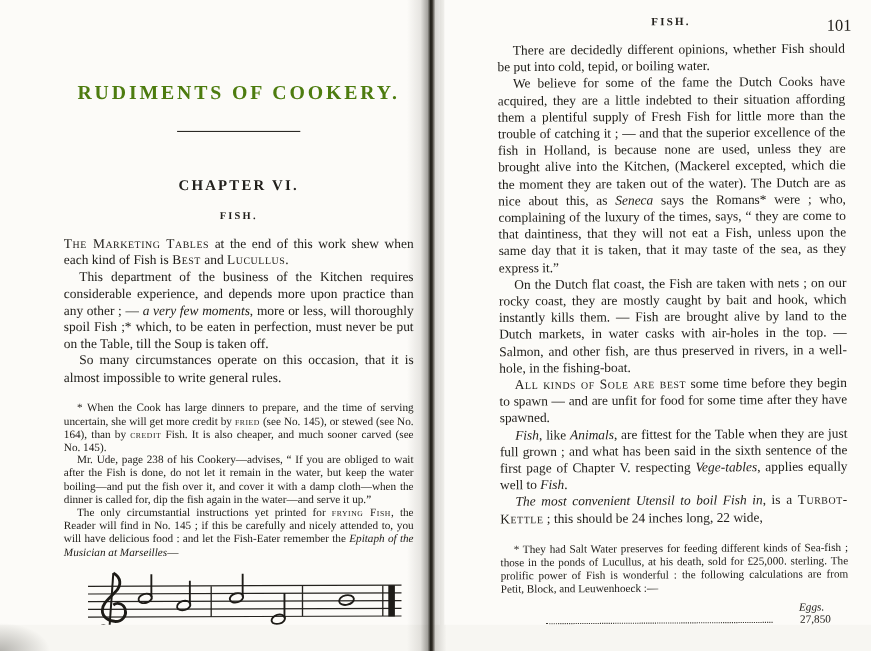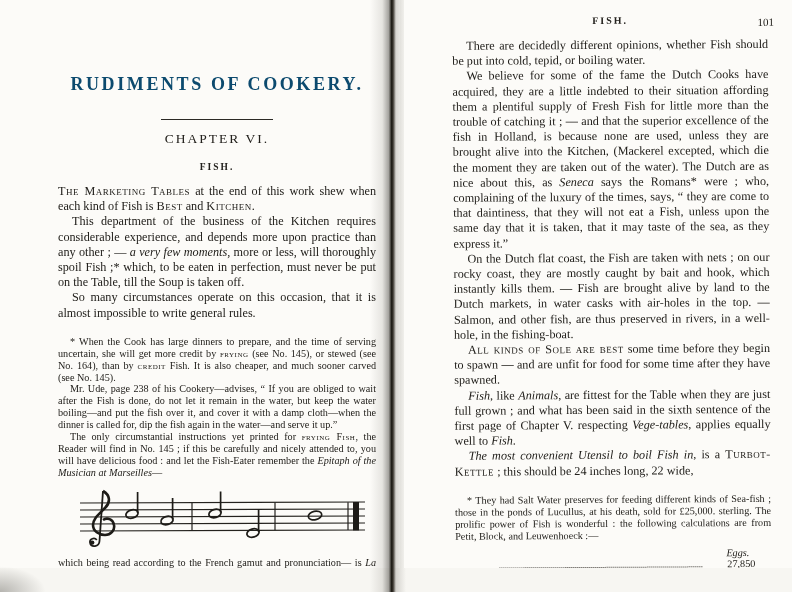--- a/index.html
+++ b/index.html
@@ -30,41 +30,41 @@
         rgba(255,255,255,0) 100%);
   }
   .corner-smudge{
     position:absolute;left:0;bottom:0;width:46px;height:26px;
     background:radial-gradient(ellipse at 0% 100%, rgba(60,58,52,0.35), rgba(60,58,52,0) 70%);
   }
 
   
   .book-title{
     margin-top:74px;text-align:center;
-    font-size:18px;letter-spacing:2.6px;font-weight:600;color:#0c4a6e;
+    font-size:18px;letter-spacing:2.6px;font-weight:600;color:#4d7c0f;
     white-space:nowrap;
   }
   .title-rule{width:112px;border:0;border-top:1.4px solid #2b2925;margin:24px auto 0;}
-  .chapter-heading{margin-top:11px;text-align:center;font-size:13.5px;letter-spacing:2px;font-weight:400;}
+  .chapter-heading{margin-top:41px;text-align:center;font-size:13.5px;letter-spacing:2px;font-weight:700;}
   .section-heading{margin-top:15px;text-align:center;font-size:9.5px;letter-spacing:2px;font-weight:600;}
 
   p{margin:0;}
   .body-text{font-size:12.2px;line-height:15.2px;text-align:justify;}
   .body-text.first{margin-top:12px;}
   .indent{text-indent:14px;}
 
   .footnote-block{margin-top:15px;}
   .fn{font-size:10.2px;line-height:11.9px;text-align:justify;text-indent:12px;}
 
   .staff-figure{display:block;margin:8px 0 4px 14px;}
 
   
   .running-head-row{position:relative;margin-top:16px;height:14px;}
   .running-head{position:absolute;left:0;right:0;text-align:center;font-size:10px;letter-spacing:2px;font-weight:600;}
-  .page-number{position:absolute;right:-6px;top:2px;font-size:11px;}
+  .page-number{position:absolute;right:-6px;top:2px;font-size:15px;}
   .page-right .body-text.first{margin-top:9px;}
 
   
   .egg-table{margin:6px 0 0 38px;width:262px;font-size:10.2px;}
   .egg-header{text-align:right;font-style:italic;padding-right:6px;}
   .egg-row{display:flex;align-items:baseline;line-height:12.9px;}
   .egg-label{white-space:nowrap;}
   .egg-leader{flex:1 1 auto;border-bottom:1.2px dotted #3a3731;margin:0 3px 2px 3px;min-width:8px;}
   .egg-value{text-align:right;min-width:50px;white-space:nowrap;}
 
@@ -75,26 +75,26 @@
 </head>
 <body>
 
 <div class="page page-left">
   <div class="content">
     <div class="book-title">RUDIMENTS OF COOKERY.</div>
     <div class="title-rule"></div>
     <div class="chapter-heading">CHAPTER VI.</div>
     <div class="section-heading">FISH.</div>
 
-    <p class="body-text first"><span class="seg-sc">The Marketing Tables</span><span> at the end of this work shew when each kind of Fish is </span><span class="seg-sc">Best</span><span> and </span><span class="seg-sc">Kitchen</span><span>.</span></p>
+    <p class="body-text first"><span class="seg-sc">The Marketing Tables</span><span> at the end of this work shew when each kind of Fish is </span><span class="seg-sc">Best</span><span> and </span><span class="seg-sc">Lucullus</span><span>.</span></p>
     <p class="body-text indent"><span>This department of the business of the Kitchen requires considerable experience, and depends more upon practice than any other ; — </span><span class="seg-i">a very few moments</span><span>, more or less, will thoroughly spoil Fish ;* which, to be eaten in perfection, must never be put on the Table, till the Soup is taken off.</span></p>
     <p class="body-text indent"><span>So many circumstances operate on this occasion, that it is almost impossible to write general rules.</span></p>
 
     <div class="footnote-block">
-      <p class="fn"><span>* When the Cook has large dinners to prepare, and the time of serving uncertain, she will get more credit by </span><span class="seg-sc">frying</span><span> (see No. 145), or stewed (see No. 164), than by </span><span class="seg-sc">credit</span><span> Fish.  It is also cheaper, and much sooner carved (see No. 145).</span></p>
+      <p class="fn"><span>* When the Cook has large dinners to prepare, and the time of serving uncertain, she will get more credit by </span><span class="seg-sc">fried</span><span> (see No. 145), or stewed (see No. 164), than by </span><span class="seg-sc">credit</span><span> Fish.  It is also cheaper, and much sooner carved (see No. 145).</span></p>
       <p class="fn"><span>Mr. Ude, page 238 of his Cookery—advises, “ If you are obliged to wait after the Fish is done, do not let it remain in the water, but keep the water boiling—and put the fish over it, and cover it with a damp cloth—when the dinner is called for, dip the fish again in the water—and serve it up.”</span></p>
       <p class="fn"><span>The only circumstantial instructions yet printed for </span><span class="seg-sc">frying Fish</span><span>, the Reader will find in No. 145 ; if this be carefully and nicely attended to, you will have delicious food : and let the Fish-Eater remember the </span><span class="seg-i">Epitaph of the Musician at Marseilles</span><span>—</span></p>
 
       <svg class="staff-figure" width="296" height="66" viewBox="0 0 296 66">
         <g stroke="#24221e" stroke-width="1.1">
           <line x1="8" y1="16" x2="293" y2="15"></line>
           <line x1="8" y1="23" x2="293" y2="22"></line>
           <line x1="8" y1="30" x2="293" y2="29"></line>
           <line x1="8" y1="37" x2="293" y2="36"></line>
           <line x1="8" y1="44" x2="293" y2="43"></line>

